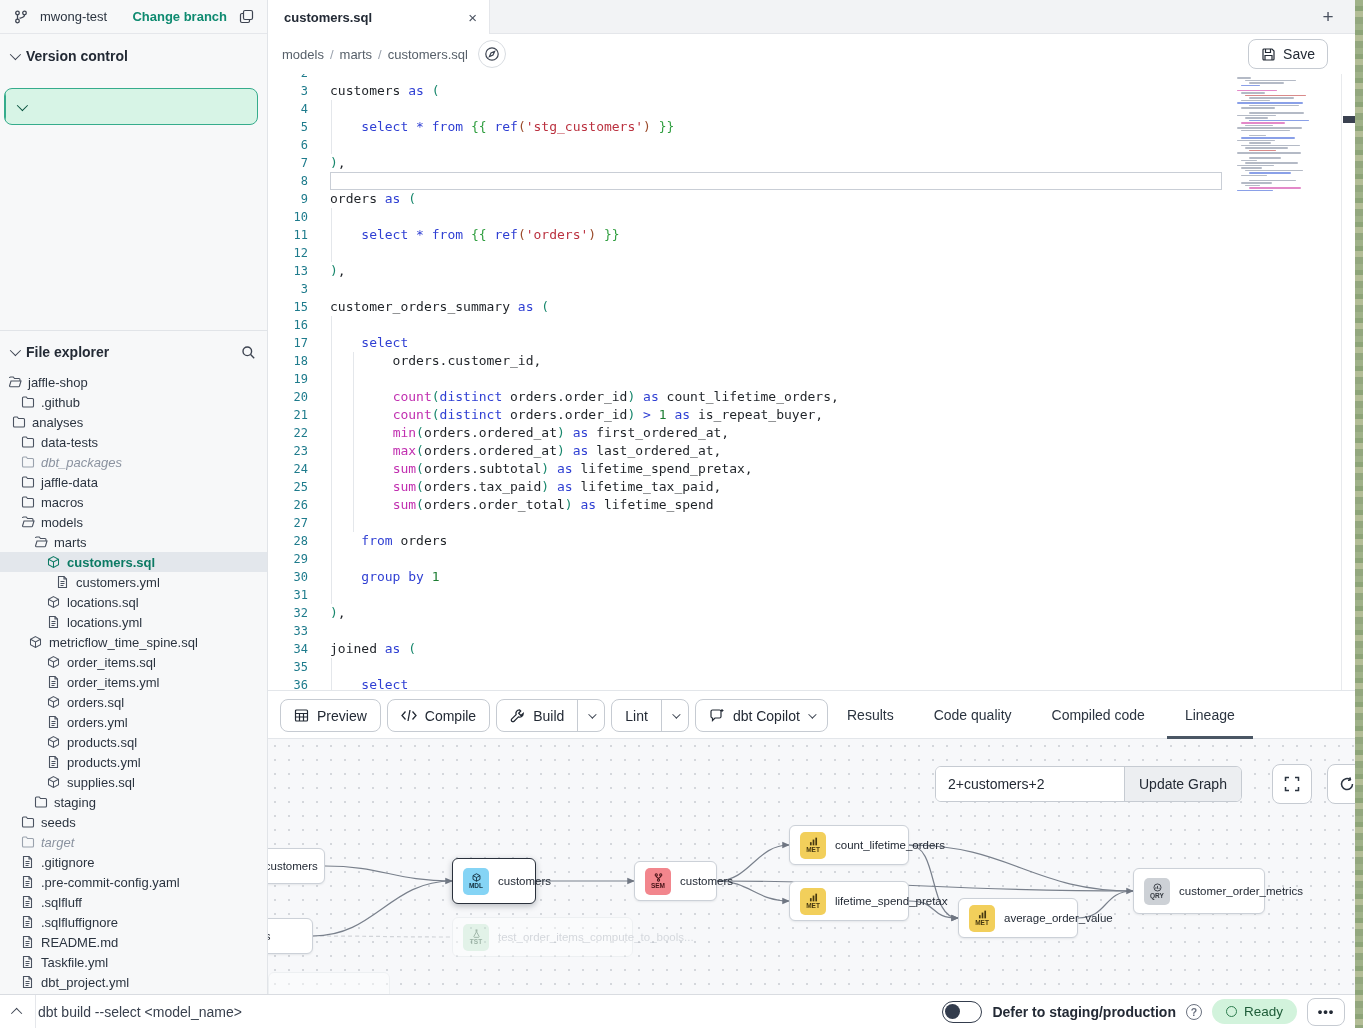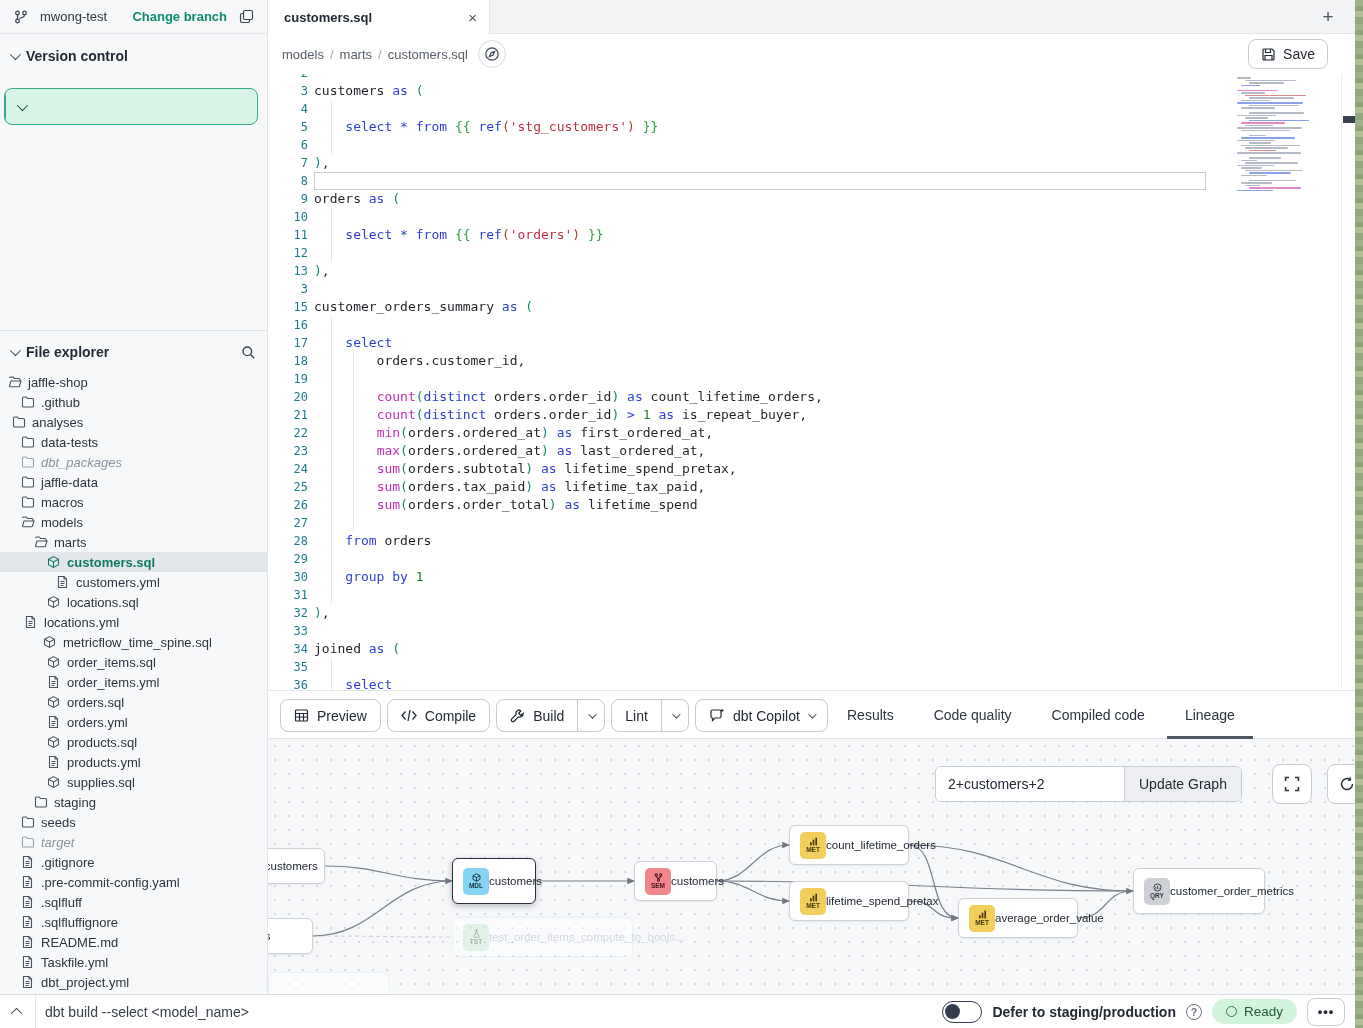--- a/index.html
+++ b/index.html
@@ -53,21 +53,21 @@
   .compassbtn { width:28px; height:28px; border:1px solid #d8dce1; border-radius:14px; display:flex; align-items:center; justify-content:center; color:#3d4451; background:#fff; cursor:pointer; }
   .savebtn { margin-left:auto; margin-right:13px; height:30px; padding:0 12px; border:1px solid #c6cbd2; border-radius:8px; background:#fff;
     display:flex; align-items:center; gap:7px; font-size:14px; color:#232a35; cursor:pointer; }
 
   
   .editor { position:absolute; left:0; top:74px; width:1087px; height:616px; background:#fff; overflow:hidden; }
   .codewrap { position:absolute; left:0; top:0; width:1073px; height:616px; overflow:hidden; }
   .codelines { margin-top:-10px; font-family:"DejaVu Sans Mono", monospace; font-size:13px; }
   .crow { display:flex; height:18px; line-height:18px; white-space:pre; }
   .crow .ln { width:40px; text-align:right; color:#1e7b8c; font-size:12px; flex:none; }
-  .crow .ct { margin-left:6px; }
+  .crow .ct { margin-left:22px; }
   .crow.cur .ct { border:1px solid #c9ced6; min-width:892px; height:18px; }
   .tk-k { color:#2f3fd3; } .tk-f { color:#c12fb0; } .tk-s { color:#bb3240; }
   .tk-j { color:#2f9e3f; } .tk-p { color:#17876c; } .tk-m { color:#9a4a2a; }
   .tk-n { color:#1d7d33; } .tk-o { color:#2f3fd3; } .tk-x { color:#1f2328; }
   .iguide { position:absolute; width:1px; background:#e4e7eb; }
   .minimap { position:absolute; left:965px; top:1px; width:80px; height:116px; background:#fff; padding:2px 4px; }
   .mm-line { height:1.5px; margin-bottom:1px; border-radius:1px; }
   .vscroll { position:absolute; right:0; top:0; width:14px; height:616px; border-left:1px solid #e8eaed; background:#fff; }
   .vhandle { position:absolute; left:1px; top:42px; width:12px; height:7px; background:#3a4150; }
 
@@ -86,33 +86,33 @@
   .lineage { position:absolute; left:0; top:739px; width:1087px; height:255px; background:#f7f8fa; overflow:hidden;
     background-image:radial-gradient(#d4d7dc 1px, transparent 1.2px); background-size:14px 14px; }
   .lcontrols { position:absolute; left:667px; top:25px; display:flex; align-items:center; }
   .lsel { display:flex; height:36px; border:1px solid #c6cbd2; border-radius:6px; overflow:hidden; background:#fff; }
   .lsel input { width:188px; border:none; outline:none; padding:0 12px; font-size:14px; color:#232a35; font-family:inherit; }
   .lsel .upd { padding:0 14px; display:flex; align-items:center; background:#eceef1; border-left:1px solid #c6cbd2; font-size:14px; color:#232a35; cursor:pointer; white-space:nowrap; }
   .sqbtn { width:40px; height:40px; margin-left:15px; border:1px solid #c6cbd2; border-radius:8px; background:#fff; display:flex; align-items:center; justify-content:center; color:#2b3440; cursor:pointer; }
   .sqbtn:first-of-type { margin-left:30px; }
   .gedges { position:absolute; left:0; top:0; width:1087px; height:255px; }
   .gnode { position:absolute; background:#fff; border:1px solid #ccd1d8; border-radius:6px; box-shadow:0 1px 2px rgba(16,24,40,.08);
-    display:flex; align-items:center; padding:0 10px; font-size:11.5px; color:#232a35; cursor:pointer; white-space:nowrap;text-align:center; }
+    display:flex; align-items:center; gap:9px; padding:0 10px; font-size:11.5px; color:#232a35; cursor:pointer; white-space:nowrap;text-align:center; }
   .gnode.sel { border:1.5px solid #2a313c; box-shadow:0 2px 6px rgba(16,24,40,.28); }
   .gnode.faint { opacity:.45; border-color:#e3e7ea; box-shadow:none; color:#aab1ba; }
   .gbadge { width:26px; height:27px; border-radius:5px; display:flex; flex-direction:column; align-items:center; justify-content:center; flex:none; }
   .gbadge i { font-style:normal; font-size:6.5px; font-weight:700; line-height:7px; }
   .gb-MDL { background:#85d4f5; color:#14303f; } .gb-SEM { background:#f2868d; color:#471317; }
   .gb-MET { background:#f2cf5b; color:#463810; } .gb-QRY { background:#cdd1d6; color:#33383f; }
   .gb-TST { background:#c9ecd4; color:#2c5c3c; }
 
   
   .bottombar { position:absolute; left:0; top:994px; width:1355px; height:34px; background:#fff; border-top:1px solid #d9dce1; display:flex; align-items:center; }
   .bb-collapse { width:36px; height:100%; border-right:1px solid #e5e7eb; display:flex; align-items:center; justify-content:center; cursor:pointer; }
-  .bb-cmd { margin-left:9px; font-size:14px; color:#39414e; }
+  .bb-cmd { margin-left:2px; font-size:14px; color:#39414e; }
   .bb-right { margin-left:auto; display:flex; align-items:center; gap:10px; padding-right:10px; }
   .toggle { width:40px; height:22px; border:1.5px solid #343d4d; border-radius:12px; background:#fff; position:relative; cursor:pointer; }
   .toggle .knob { position:absolute; left:2px; top:2px; width:15px; height:15px; border-radius:50%; background:#333c4d; }
   .deferlbl { font-size:14px; font-weight:700; color:#232a35; }
   .helpic { width:16px; height:16px; border:1.3px solid #6b7280; border-radius:50%; color:#6b7280; font-size:10.5px; display:flex; align-items:center; justify-content:center; font-weight:700; }
   .ready { display:flex; align-items:center; gap:7px; background:#d2f3dc; border-radius:14px; padding:5px 14px; font-size:13.5px; color:#1e5c38; cursor:pointer; }
   .ready .dot { width:11px; height:11px; border:1.6px solid #2e7d4f; border-radius:50%; }
   .moremenu { width:38px; height:28px; border:1px solid #c6cbd2; border-radius:8px; background:#fff; display:flex; align-items:center; justify-content:center;
     font-weight:700; color:#232a35; letter-spacing:1px; font-size:13px; cursor:pointer; }
   svg { display:block; }
@@ -268,30 +268,30 @@
           </div>
           <div class="trow" style="padding-left: 47px;">
             <span class="ticon">
               <svg width="13" height="14" viewBox="0 0 14 14" fill="none" stroke="currentColor" stroke-width="1.1">
                 <path d="M7 1.2 L12.4 4.1 V9.9 L7 12.8 L1.6 9.9 V4.1 Z"></path>
                 <path d="M1.6 4.1 L7 7 L12.4 4.1 M7 7 V12.8"></path>
               </svg>
             </span>
             <span class="tlabel">locations.sql</span>
           </div>
-          <div class="trow" style="padding-left: 24px; text-align: right;">
+          <div class="trow" style="padding-left: 47px; text-align: right;">
             <span class="ticon">
               <svg width="13" height="14" viewBox="0 0 13 14" fill="none" stroke="currentColor" stroke-width="1.1">
                 <path d="M2.5 1.5 h5.5 l2.5 2.5 V12.5 h-8 Z"></path>
                 <path d="M8 1.5 V4 h2.5 M4.5 6.5 h4 M4.5 8.5 h4 M4.5 10.5 h3"></path>
               </svg>
             </span>
             <span class="tlabel">locations.yml</span>
           </div>
-          <div class="trow" style="padding-left: 43px;">
+          <div class="trow" style="padding-left: 29px;">
             <span class="ticon">
               <svg width="13" height="14" viewBox="0 0 14 14" fill="none" stroke="currentColor" stroke-width="1.1">
                 <path d="M7 1.2 L12.4 4.1 V9.9 L7 12.8 L1.6 9.9 V4.1 Z"></path>
                 <path d="M1.6 4.1 L7 7 L12.4 4.1 M7 7 V12.8"></path>
               </svg>
             </span>
             <span class="tlabel">metricflow_time_spine.sql</span>
           </div>
           <div class="trow" style="padding-left: 47px;">
             <span class="ticon">

